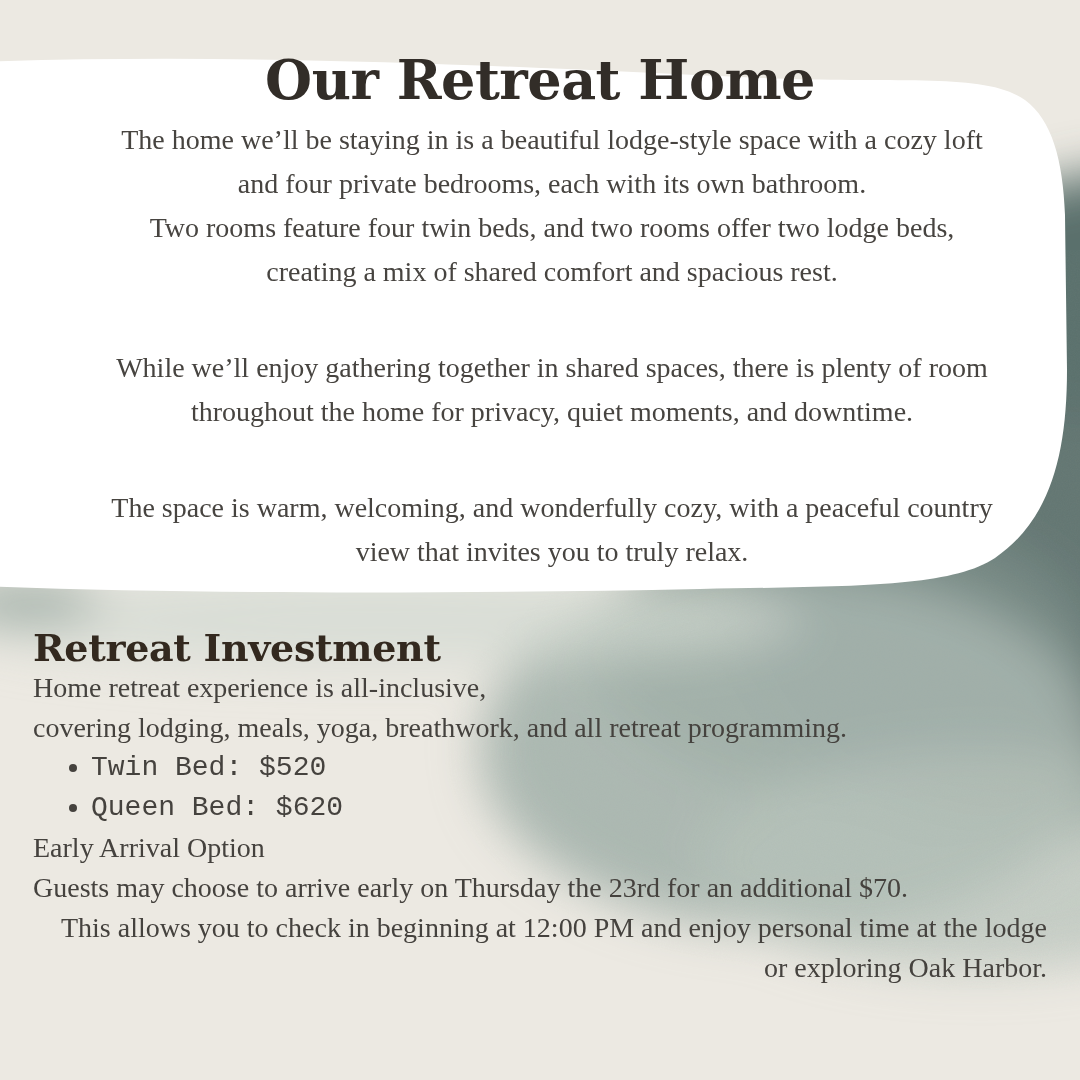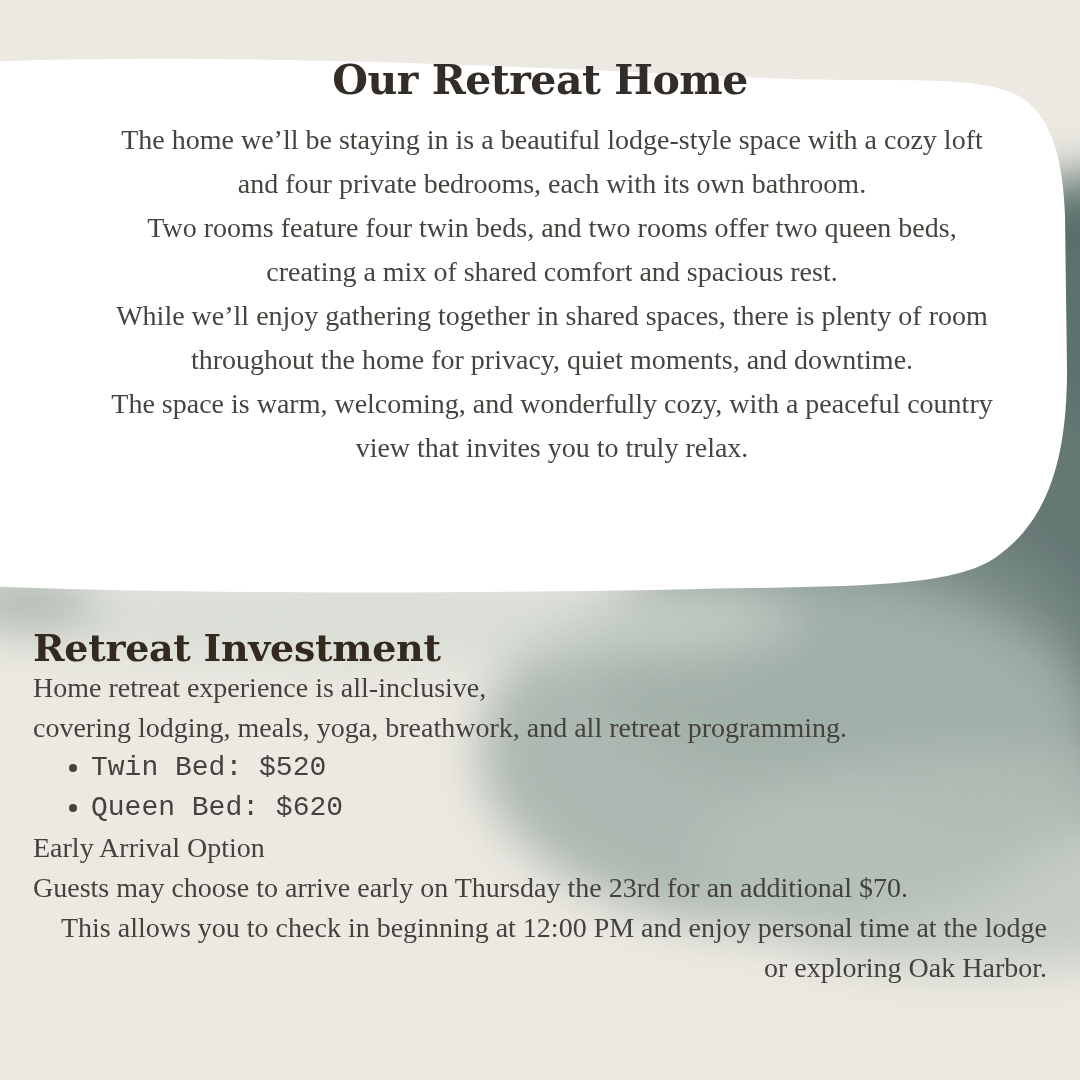--- a/index.html
+++ b/index.html
@@ -22,33 +22,33 @@
     position: absolute;
     left: 0; top: 56px;
     width: 1080px;
     text-align: center;
     z-index: 3;
   }
   .hero h1 {
     margin: 0 0 14px 0;
     font-family: "DejaVu Serif", "Liberation Serif", serif;
     font-weight: 700;
-    font-size: 41px;
+    font-size: 54px;
     line-height: 48px;
     letter-spacing: -0.5px;
     color: #322d28;
   }
   .hline {
     font-size: 28px;
     line-height: 44px;
     color: #474440;
     padding-left: 24px;
   }
   .para { margin: 0; }
-  .para.gap { }
+  .para.gap { margin-top: 52px; }
   
   .invest {
     position: absolute;
     left: 33px; top: 628px;
     width: 1014px;
     z-index: 3;
     font-size: 28px;
     line-height: 40px;
     color: #45423e;
   }
@@ -119,21 +119,21 @@
   </svg>
 
   <div class="hero">
     <h1>Our Retreat Home</h1>
 
     <div class="para">
       <div class="hline">The home we’ll be staying in is a beautiful lodge-style space with a cozy loft</div>
       <div class="hline">and four private bedrooms, each with its own bathroom.</div>
     </div>
     <div class="para">
-      <div class="hline">Two rooms feature four twin beds, and two rooms offer two queen beds,</div>
+      <div class="hline">Two rooms feature four twin beds, and two rooms offer two lodge beds,</div>
       <div class="hline">creating a mix of shared comfort and spacious rest.</div>
     </div>
     <div class="para gap">
       <div class="hline">While we’ll enjoy gathering together in shared spaces, there is plenty of room</div>
       <div class="hline">throughout the home for privacy, quiet moments, and downtime.</div>
     </div>
     <div class="para gap">
       <div class="hline">The space is warm, welcoming, and wonderfully cozy, with a peaceful country</div>
       <div class="hline">view that invites you to truly relax.</div>
     </div>

